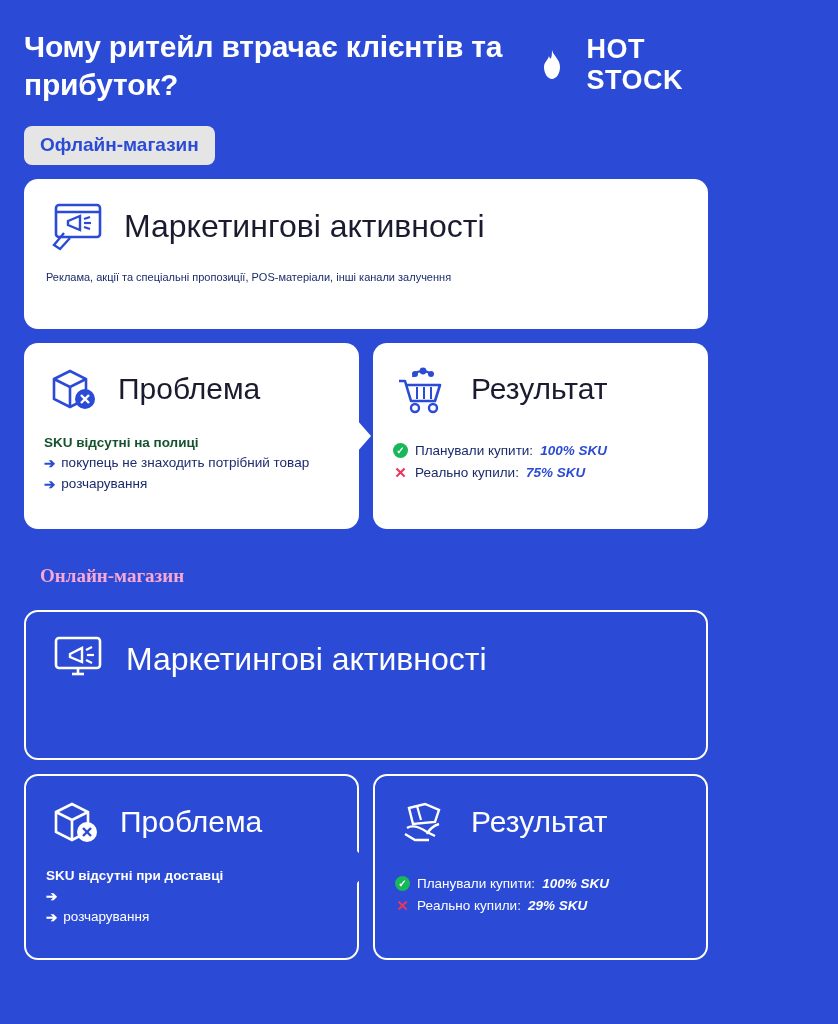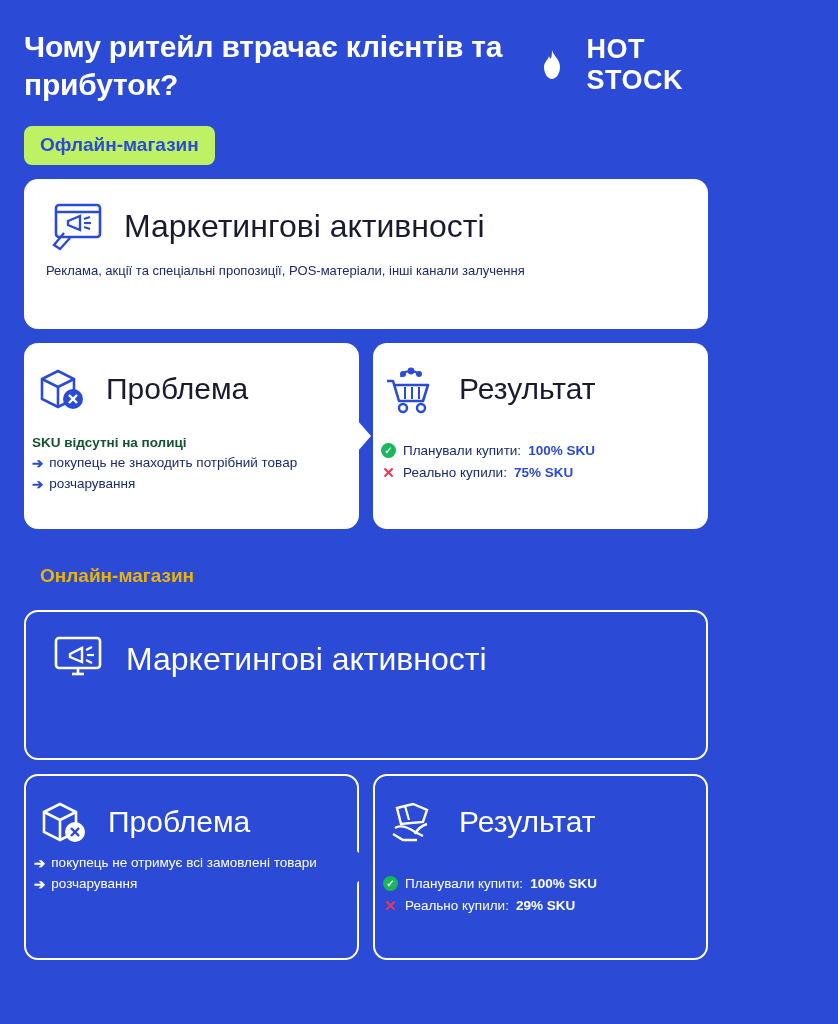--- a/index.html
+++ b/index.html
@@ -47,32 +47,33 @@
   .brand-name {
     color: #ffffff;
     font-size: 27px;
     font-weight: bold;
     letter-spacing: 0.5px;
   }
 
   
   .section-tag {
     display: inline-block;
-    background: #bef264;
+    background: #e5e5e5;
     color: #2b4bd6;
     font-size: 19px;
     font-weight: bold;
     border-radius: 8px;
     padding: 8px 16px 9px 16px;
     margin-top: 22px;
   }
   .section-tag.plain {
     background: transparent;
-    color: #eab308;
+    color: #f9a8d4;
     padding-left: 16px;
+    font-family: Liberation Serif, serif;
   }
 
   
   .card {
     background: #ffffff;
     border-radius: 14px;
     box-sizing: border-box;
   }
   .card.marketing {
     margin-top: 14px;
@@ -85,35 +86,35 @@
     gap: 18px;
   }
   .card-title {
     color: #1b1b2f;
     font-size: 32px;
     line-height: 36px;
     font-weight: normal;
   }
   .card-desc {
     color: #1b2b6b;
-    font-size: 13px;
-    margin-top: 8px;
+    font-size: 11px;
+    margin-top: 16px;
   }
 
   .row {
     display: flex;
     gap: 14px;
     margin-top: 14px;
   }
   .col {
     flex: 1;
     position: relative;
   }
   .card.sub {
-    padding: 18px 20px 22px 8px;
+    padding: 18px 20px 22px 20px;
     min-height: 186px;
     box-sizing: border-box;
   }
   .sub-title {
     color: #1b1b2f;
     font-size: 30px;
     line-height: 34px;
     font-weight: normal;
   }
   .sub-label {
@@ -138,20 +139,21 @@
     display: flex;
     align-items: center;
     gap: 7px;
     font-size: 13.5px;
     color: #1b2b6b;
     margin-top: 7px;
   }
   .result-line .val {
     color: #2b4bd6;
     font-weight: bold;
+    font-style: italic;
   }
   .result-lines {
     margin-top: 26px;
   }
   .mark {
     width: 15px;
     height: 15px;
     border-radius: 50%;
     display: inline-flex;
     align-items: center;
@@ -329,23 +331,23 @@
                 <path d="M10 18 L26 10 L42 18 L42 38 L26 46 L10 38 Z" fill="none" stroke="#ffffff" stroke-width="2.6"></path>
                 <path d="M10 18 L26 26 L42 18" fill="none" stroke="#ffffff" stroke-width="2.6"></path>
                 <line x1="26" y1="26" x2="26" y2="46" stroke="#ffffff" stroke-width="2.6"></line>
                 <circle cx="41" cy="38" r="10" fill="#ffffff"></circle>
                 <line x1="37" y1="34" x2="45" y2="42" stroke="#2b4bd6" stroke-width="2.4"></line>
                 <line x1="45" y1="34" x2="37" y2="42" stroke="#2b4bd6" stroke-width="2.4"></line>
               </svg>
             </span>
             <div class="sub-title">Проблема</div>
           </div>
+          <div class="sub-label">SKU відсутні при доставці</div>
           <div class="bullet">
             <span class="arrow">➔</span>
-            <span>покупець не отримує всі замовлені товари</span>
           </div>
           <div class="bullet">
             <span class="arrow">➔</span>
             <span>розчарування</span>
           </div>
         </div>
         <div class="notch blue"></div>
       </div>
 
       <div class="col">

